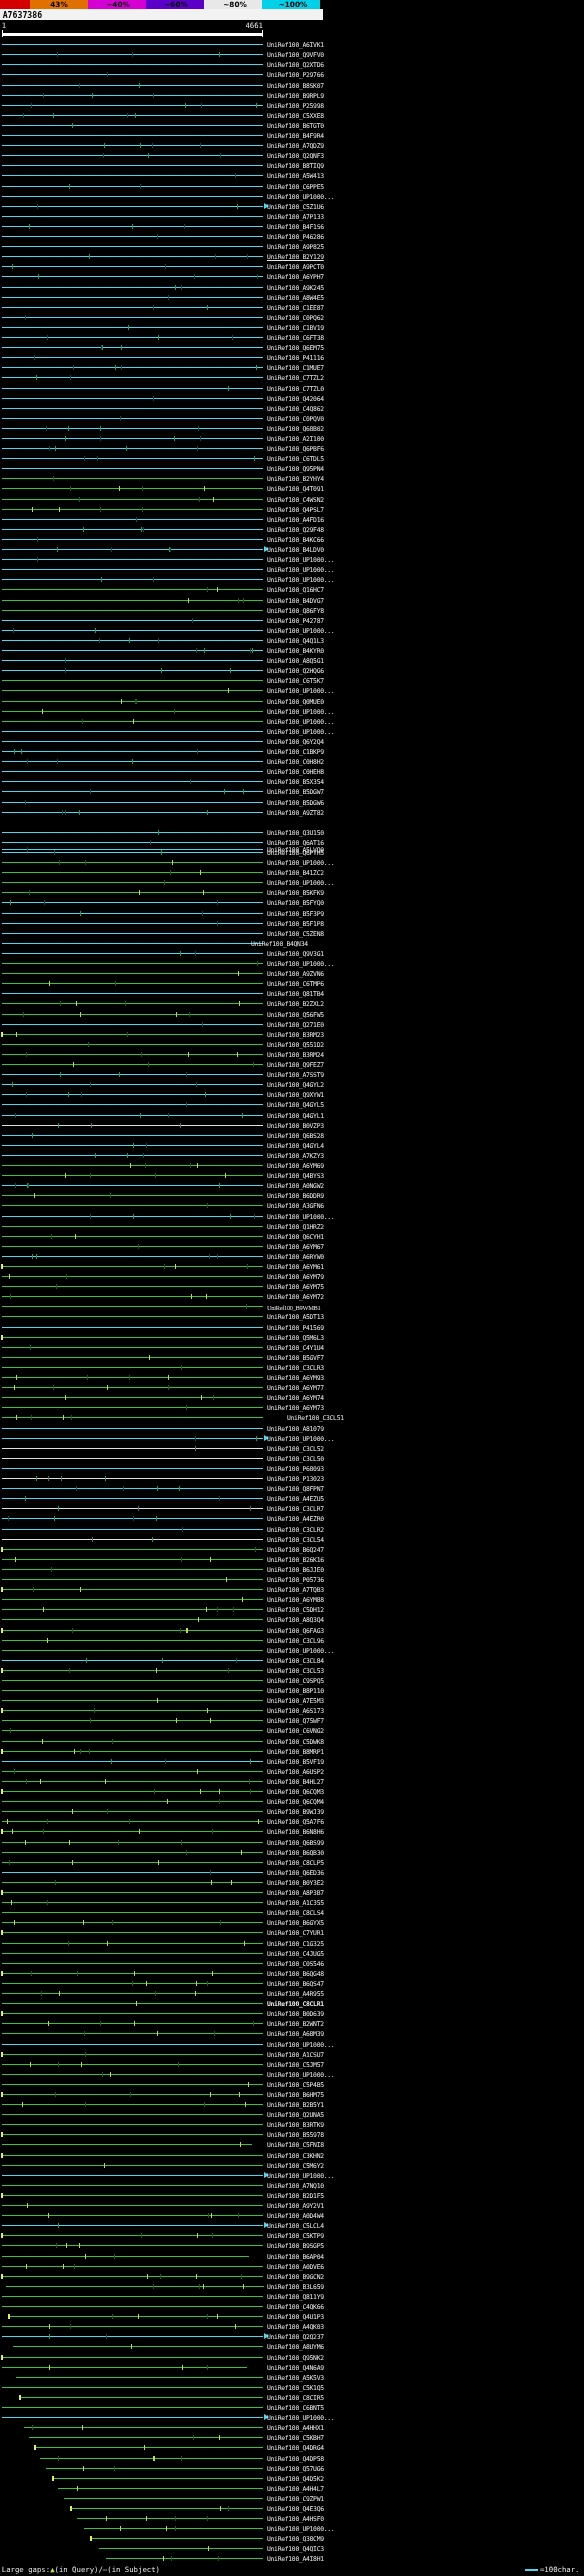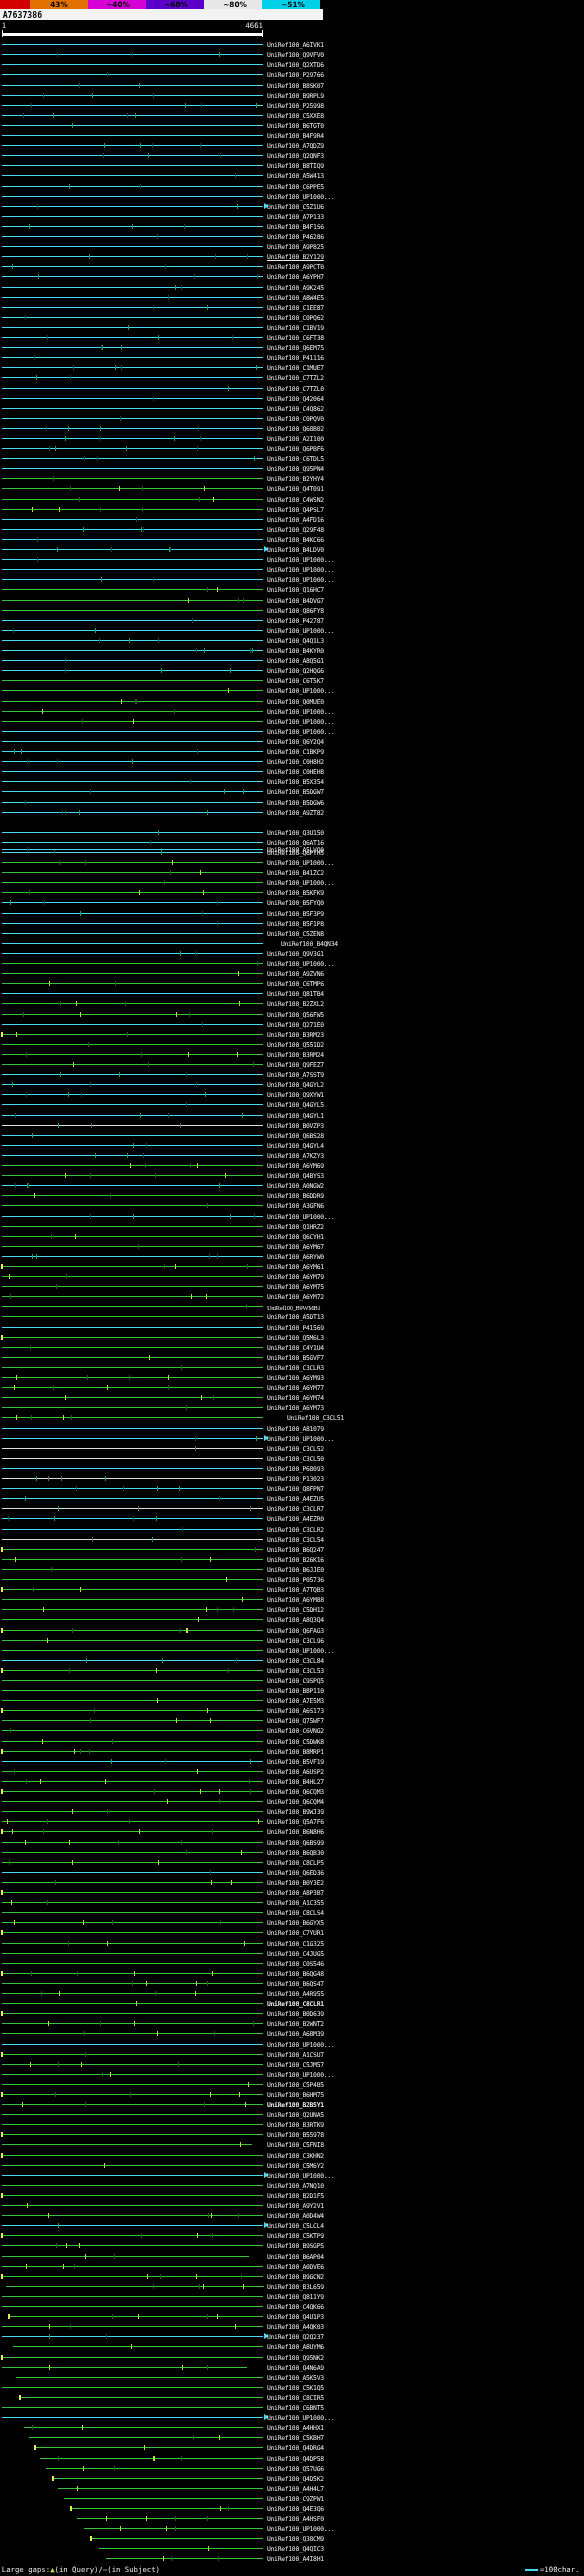--- a/index.html
+++ b/index.html
@@ -47,21 +47,21 @@
       <div class="scale-seg" style="width: 58px; background: rgb(212, 0, 212);"></div>
       <div class="scale-seg" style="width: 58px; background: rgb(90, 0, 200);"></div>
       <div class="scale-seg" style="width: 58px; background: rgb(232, 232, 232);"></div>
       <div class="scale-seg" style="width: 58px; background: rgb(0, 208, 232);"></div>
     </div>
   <div id="scale-labels">
       <span class="scale-label" style="left: 59px;">43%</span>
       <span class="scale-label" style="left: 118px;">~40%</span>
       <span class="scale-label" style="left: 176px;">~60%</span>
       <span class="scale-label" style="left: 235px;">~80%</span>
-      <span class="scale-label" style="left: 293px;">~51%</span>
+      <span class="scale-label" style="left: 293px;">~100%</span>
     </div>
 
   <div class="query-strip">
     <span class="query-id">A7637386</span>
   </div>
 
   <span class="coord coord-start">1</span>
   <span class="coord coord-end">4661</span>
   <div class="query-line"></div>
   <div class="query-cap" style="left:1.8px"></div>
@@ -587,21 +587,21 @@
         <div class="hit-line" style="left: 1.8px; width: 261px; background: rgb(73, 215, 242);"></div>
         <div class="gap-tick" style="left: 217px; background: rgb(11, 79, 60);"></div>
         <span class="hit-label" style="left: 267px;">UniRef100_B5F1P8</span>
       </div>
       <div class="hit-row" style="top: 929px;">
         <div class="hit-line" style="left: 1.8px; width: 261px; background: rgb(73, 215, 242);"></div>
         <span class="hit-label" style="left: 267px;">UniRef100_C5ZEN8</span>
       </div>
       <div class="hit-row" style="top: 939px;">
         <div class="hit-line" style="left: 1.8px; width: 261px; background: rgb(73, 215, 242);"></div>
-        <span class="hit-label" style="left: 281px;">UniRef100_B4QN34</span>
+        <span class="hit-label" style="left: 251px;">UniRef100_B4QN34</span>
       </div>
       <div class="hit-row" style="top: 949px;">
         <div class="hit-line" style="left: 1.8px; width: 261px; background: rgb(73, 215, 242);"></div>
         <div class="gap-tick" style="left: 180px; background: rgb(31, 160, 74);"></div>
         <div class="gap-tick" style="left: 195px; background: rgb(11, 79, 60);"></div>
         <span class="hit-label" style="left: 267px;">UniRef100_Q9V3G1</span>
       </div>
       <div class="hit-row" style="top: 959px;">
         <div class="hit-line" style="left: 1.8px; width: 261px; background: rgb(55, 196, 52);"></div>
         <div class="gap-tick" style="left: 257px; background: rgb(21, 96, 24);"></div>
@@ -1306,21 +1306,21 @@
       </div>
       <div class="hit-row" style="top: 2090px;">
         <div class="hit-line" style="left: 1.8px; width: 261px; background: rgb(55, 196, 52);"></div>
         <div class="gap-tick" style="left: 55px; background: rgb(21, 96, 24);"></div>
         <div class="gap-tick" style="left: 210px; background: rgb(201, 217, 59);"></div>
         <div class="gap-tick" style="left: 130px; background: rgb(21, 96, 24);"></div>
         <div class="gap-tick" style="left: 239px; background: rgb(201, 217, 59);"></div>
         <div class="start-mark" style="left: 0.9px; background: rgb(230, 238, 85);"></div>
         <span class="hit-label" style="left: 267px;">UniRef100_B6HM75</span>
       </div>
-      <div class="hit-row" style="top: 2100px; font-weight: bold;">
+      <div class="hit-row" style="top: 2100px;">
         <div class="hit-line" style="left: 1.8px; width: 261px; background: rgb(55, 196, 52);"></div>
         <div class="gap-tick" style="left: 22px; background: rgb(201, 217, 59);"></div>
         <div class="gap-tick" style="left: 85px; background: rgb(21, 96, 24);"></div>
         <div class="gap-tick" style="left: 245px; background: rgb(201, 217, 59);"></div>
         <div class="gap-tick" style="left: 204px; background: rgb(21, 96, 24);"></div>
         <span class="hit-label" style="left: 267px;">UniRef100_B2B5Y1</span>
       </div>
       <div class="hit-row" style="top: 2110px;">
         <div class="hit-line" style="left: 1.8px; width: 261px; background: rgb(55, 196, 52);"></div>
         <span class="hit-label" style="left: 267px;">UniRef100_Q2UNA5</span>

